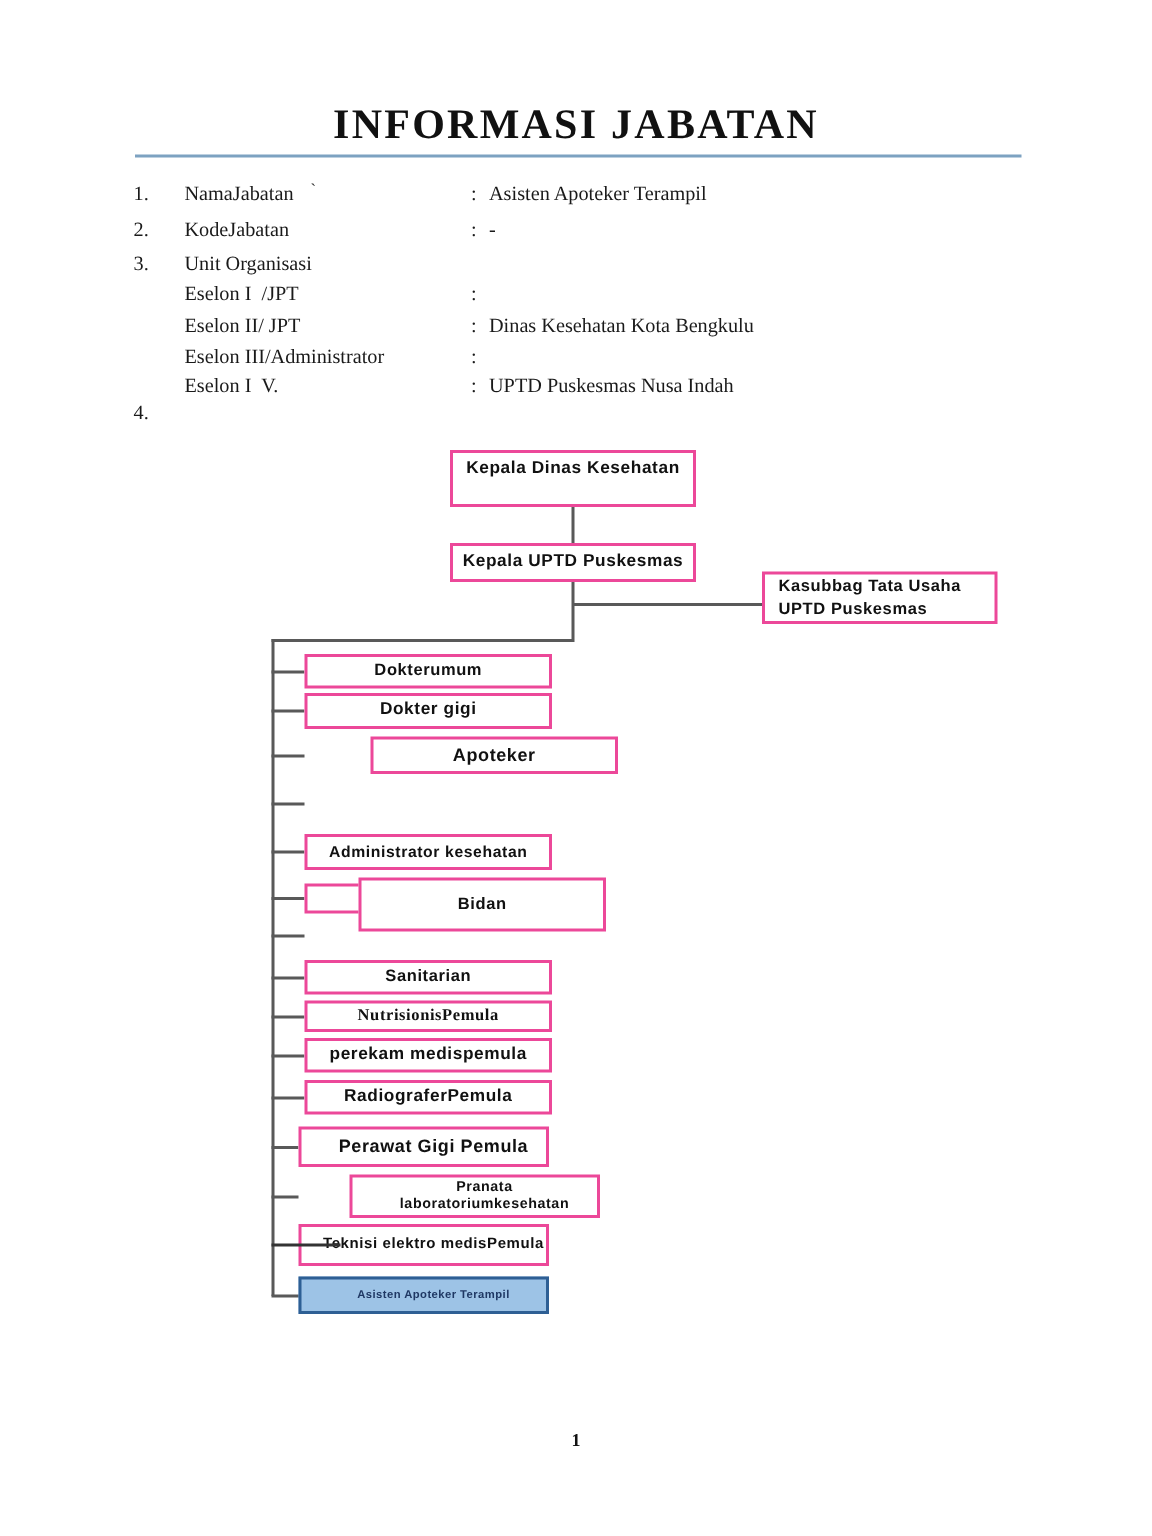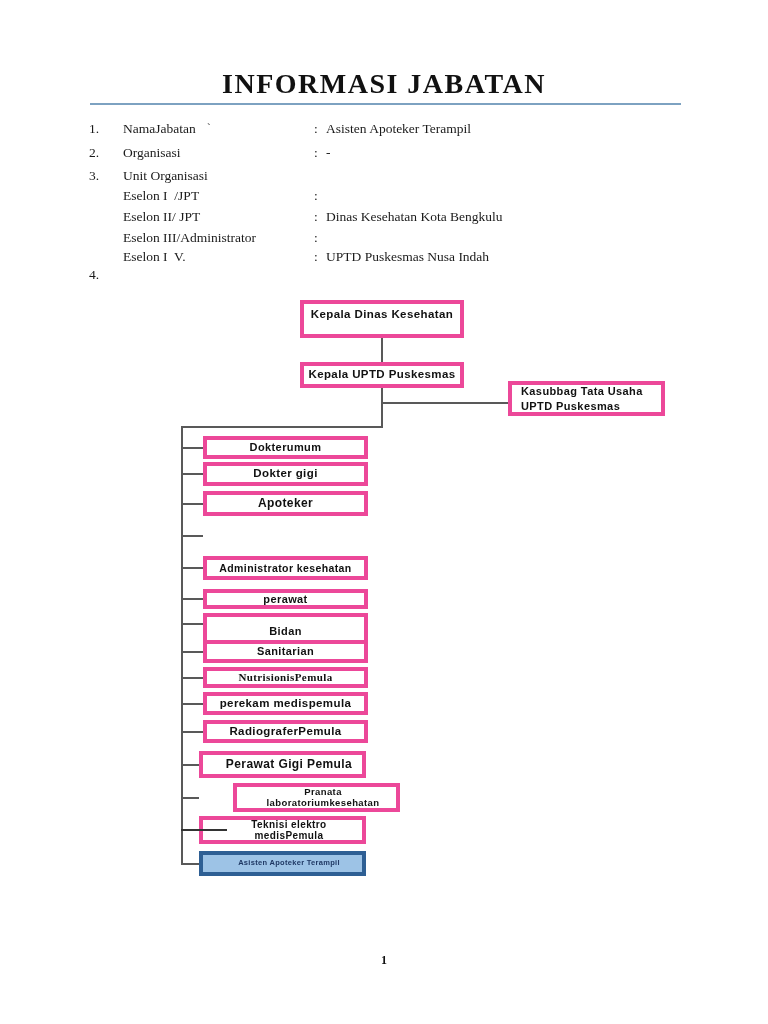--- a/index.html
+++ b/index.html
@@ -25,44 +25,44 @@
   .c-colon { left:314px; }
   .c-value { left:326px; }
 
   .r0 { top:121px; } .r1 { top:145px; } .r2 { top:168px; }
   .r3 { top:188px; } .r4 { top:209px; } .r5 { top:230px; }
   .r6 { top:249px; } .r7 { top:267px; }
 
   
   .obox {
     position:absolute; box-sizing:border-box; background:#ffffff;
-    border:4px solid #ec4899; z-index:2;
+    border:2px solid #ec4899; z-index:2;
     display:flex; align-items:center; justify-content:center;
     text-align:center; white-space:pre-line;
     font-family:"Liberation Sans", sans-serif; font-weight:bold;
     letter-spacing:0.4px; color:#111; line-height:1.15;
   }
   .ln { position:absolute; background:#595959; z-index:1; }
 
   .box-root  { left:300px; top:300px; width:164px; height:38px; font-size:11.5px;
                align-items:flex-start; padding-top:4px; }
   .box-child { left:300px; top:362px; width:164px; height:26px; font-size:11.5px; }
   .box-side  { left:508px; top:381px; width:157px; height:35px; font-size:11px;
                justify-content:flex-start; text-align:left; padding-left:9px; line-height:15px; }
 
   .sb { left:203px; width:165px; }
   .sb-wide { left:199px; width:167px;padding-left:13px; }
 
   .b0  { top:436px; height:23px; font-size:11px;  }
   .b1  { top:462px; height:24px; font-size:11.5px;}
-  .b2  { top:491px; height:25px; font-size:12px;  }
+  .b2  { top:491px; height:25px; font-size:12px;margin-left:44px;  }
   .b3  { top:521px; height:30px; font-size:9px;   }
   .b4  { top:556px; height:24px; font-size:10.5px;}
   .b5  { top:589px; height:20px; font-size:11px;  }
-  .b6  { top:613px; height:36px; font-size:11px;  }
+  .b6  { top:585px; height:36px; font-size:11px;margin-left:36px;  }
   .b7  { top:640px; height:23px; font-size:11px;  }
   .b8  { top:667px; height:21px; font-size:11px;font-family:Liberation Serif, serif;  }
   .b9  { top:692px; height:23px; font-size:11.5px;}
   .b10 { top:720px; height:23px; font-size:11.5px;}
   .b11 { top:751px; height:27px; font-size:12px;  }
   .b12 { top:783px; height:29px; font-size:9.5px;margin-left:34px; }
   .b13 { top:816px; height:28px; font-size:10px;  }
   .b14 { top:851px; height:25px; font-size:7.5px; letter-spacing:0.3px;
          background:#9dc3e6; border-color:#2e5f94; color:#1f3864; }
 
@@ -95,21 +95,21 @@
 
   <div class="drow r0">
     <span class="c-no">1.</span>
     <span class="c-label">NamaJabatan</span>
     <span class="c-mark">`</span>
     <span class="c-colon">:</span>
     <span class="c-value">Asisten Apoteker Terampil</span>
   </div>
   <div class="drow r1">
     <span class="c-no">2.</span>
-    <span class="c-label">Organisasi</span>
+    <span class="c-label">KodeJabatan</span>
     <span class="c-colon">:</span>
     <span class="c-value">-</span>
   </div>
   <div class="drow r2">
     <span class="c-no">3.</span>
     <span class="c-label">Unit Organisasi</span>
   </div>
   <div class="drow r3">
     <span class="c-label">Eselon I  /JPT</span>
     <span class="c-colon">:</span>

